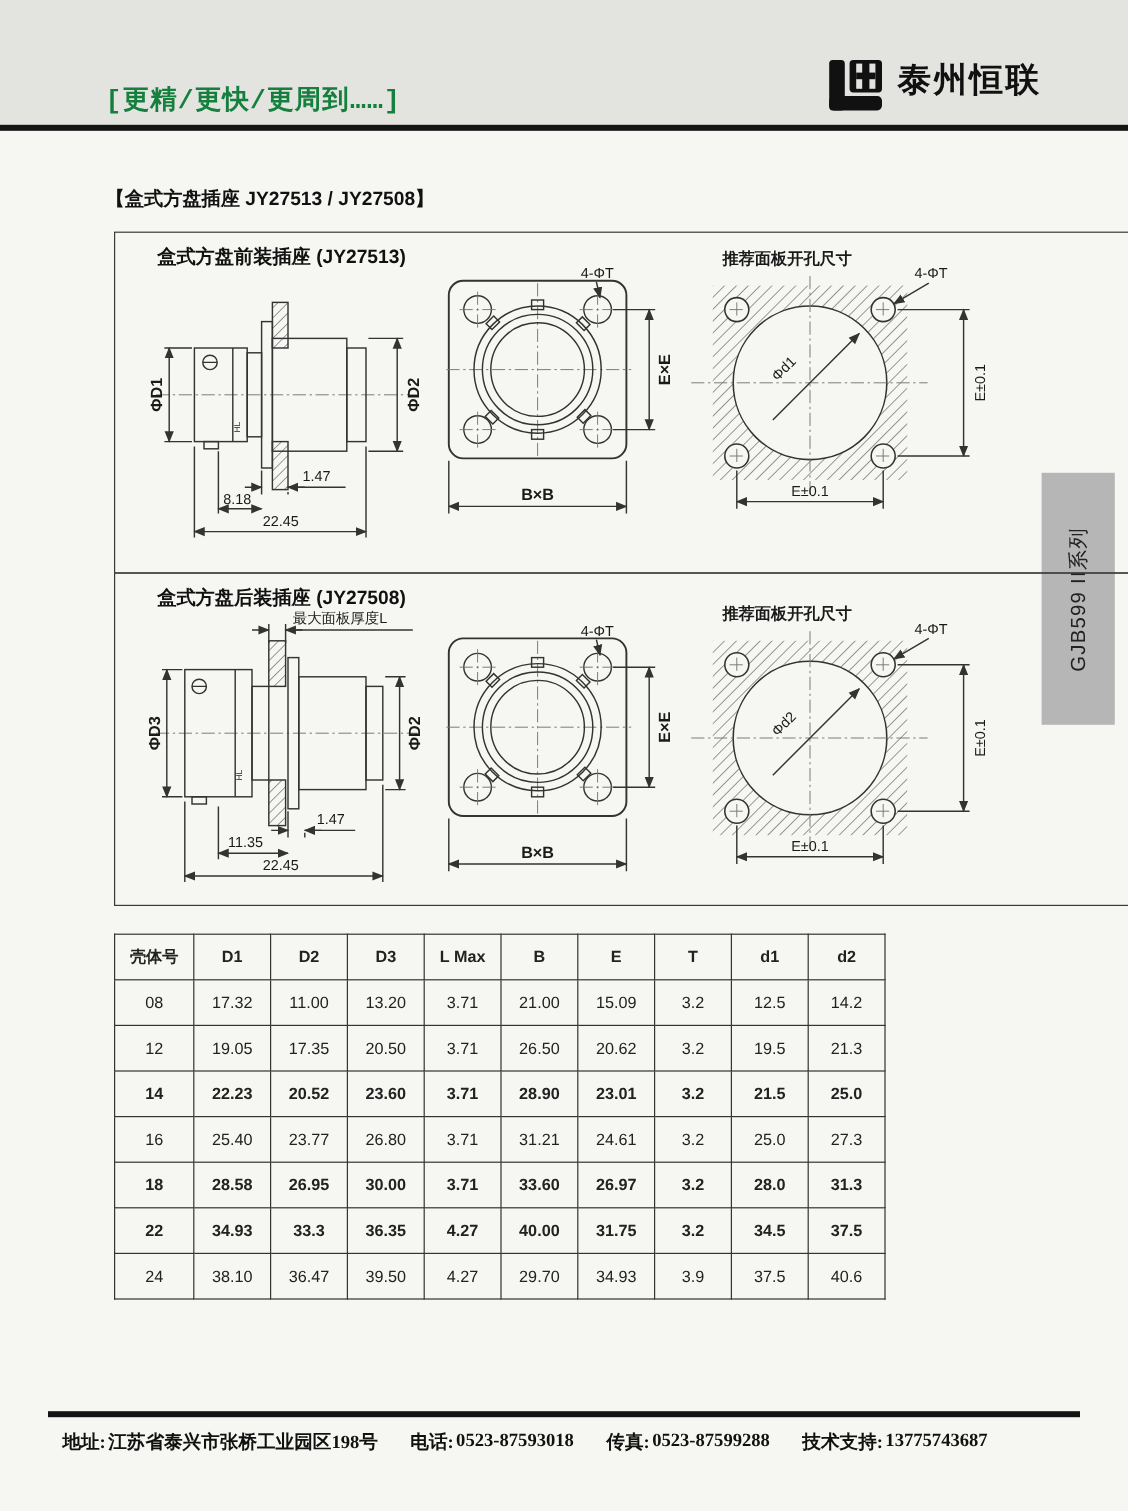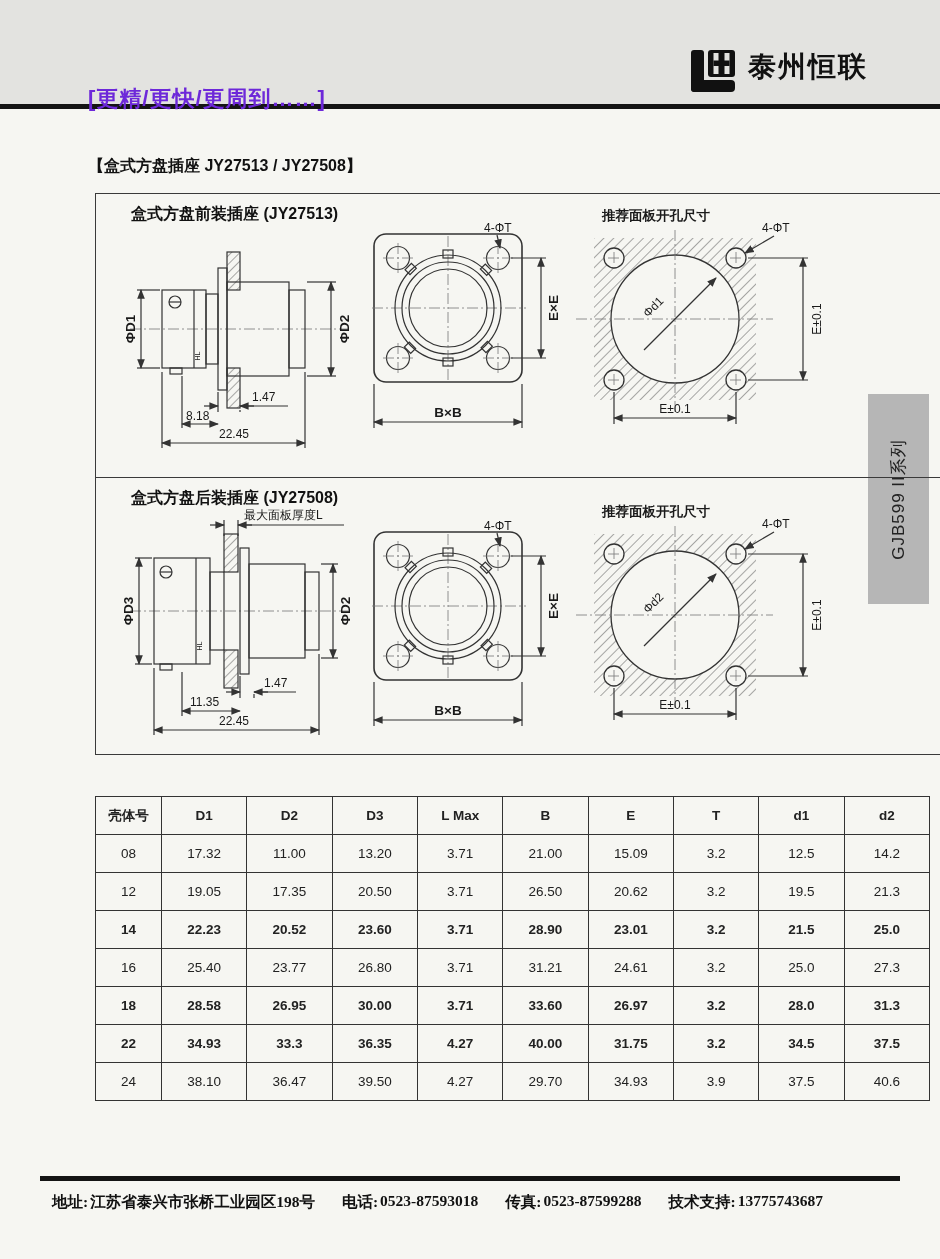--- a/index.html
+++ b/index.html
@@ -3,21 +3,21 @@
 <meta charset="utf-8">
 <style>
   html,body{margin:0;padding:0}
   body{
     width:940px;height:1259px;position:relative;overflow:hidden;
     background:#f6f6f2;
     font-family:"Liberation Sans",sans-serif;color:#1a1a1a;
   }
   
   .header{position:absolute;left:0;top:0;width:940px;height:109px;background:#e3e3e0;border-bottom:5px solid #141414;box-sizing:border-box}
-  .slogan{position:absolute;left:88px;top:84px;font-family:Liberation Sans, sans-serif;font-weight:bold;font-size:22px;letter-spacing:1px;color:#6d28d9}
+  .slogan{position:absolute;left:88px;top:68px;font-family:Liberation Mono, monospace;font-weight:bold;font-size:22px;letter-spacing:1px;color:#15803d}
   .brand{position:absolute;left:688px;top:48px;display:flex;align-items:flex-start;gap:10px}
   .brand-name{font-size:28px;font-weight:900;color:#111;letter-spacing:2px}
   
   .side-tab{position:absolute;left:868px;top:394px;width:61px;height:210px;background:#b6b6b6;display:flex;align-items:center;justify-content:center}
   .side-tab span{transform:rotate(-90deg);white-space:nowrap;font-size:17px;color:#222;letter-spacing:1px}
   
   .section-title{position:absolute;left:88px;top:156px;font-size:16px;font-weight:bold;color:#111}
   .panel{position:absolute;left:95px;width:888px;border:1.6px solid #3a3a3a;box-sizing:border-box;background:transparent}
   .panel1{top:193px;height:285px}
   .panel2{top:477px;height:278px}
@@ -28,21 +28,21 @@
   svg .lnb{stroke:#333;fill:none;stroke-width:1.6}
   svg .cl{stroke:#777;fill:none;stroke-width:0.8;stroke-dasharray:11 3 2 3}
   svg .bgf{fill:#f6f6f2;stroke:#333;stroke-width:1.3}
   svg .hz{stroke:none}
   svg text{fill:#1a1a1a;font-family:"Liberation Sans",sans-serif}
   svg .dimt{font-size:12px}
   svg .lblt{font-size:13.5px;font-weight:bold}
   svg .smt{font-size:7px}
   svg .titlet{font-size:13.5px;font-weight:bold}
   
-  table.dim{position:absolute;left:95px;top:796px;width:835px;border-collapse:collapse;table-layout:fixed}
+  table.dim{position:absolute;left:95px;top:778px;width:643px;border-collapse:collapse;table-layout:fixed}
   table.dim th,table.dim td{border:1.6px solid #333;text-align:center;vertical-align:middle;height:37px;font-size:13.5px;color:#222;padding:0}
   table.dim th{font-weight:bold}
   table.dim col.c0{width:66px}
   table.dim tr.em td{font-weight:bold}
   
   .footer-rule{position:absolute;left:40px;top:1176px;width:860px;height:5px;background:#141414}
   .footer{position:absolute;left:52px;top:1192px;width:860px;display:flex;gap:27px;font-family:"Liberation Serif",serif;font-weight:bold;font-size:15.5px;color:#111;white-space:nowrap}
   .footer .item{display:flex;gap:2px}
 </style>
 </head>

